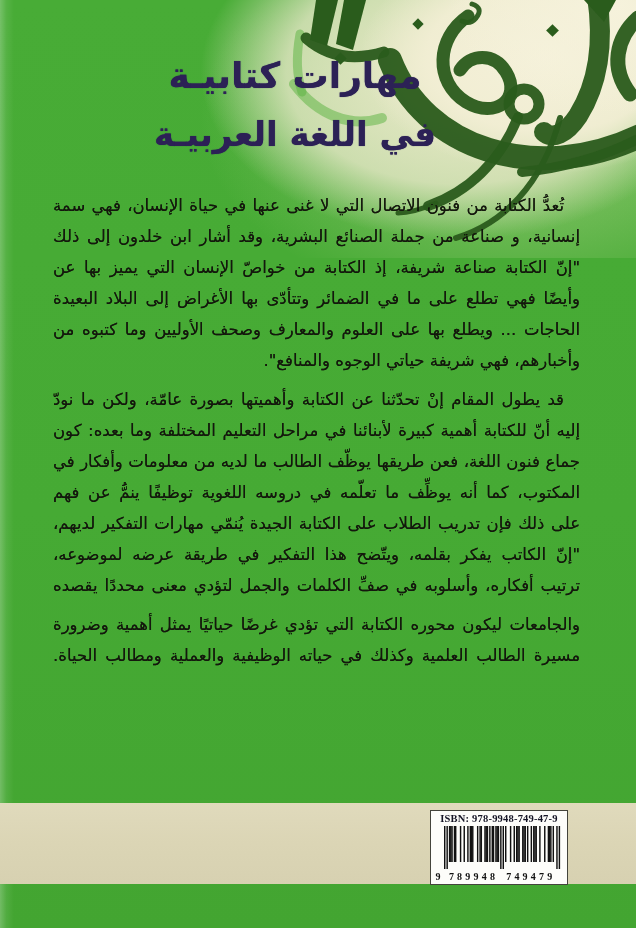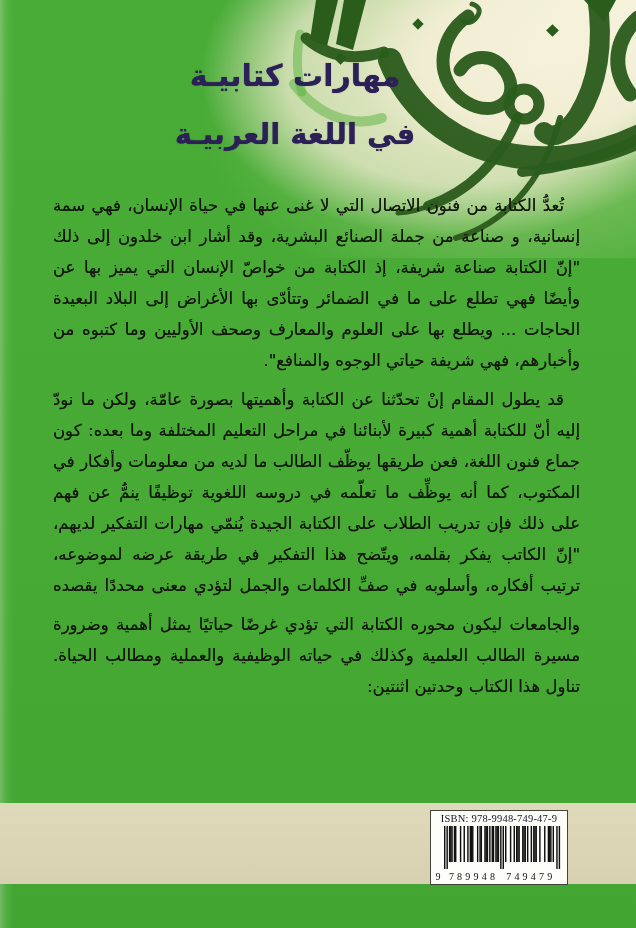--- a/index.html
+++ b/index.html
@@ -16,32 +16,32 @@
     background:
       radial-gradient(ellipse 200px 130px at 97% 2%, rgba(246,242,220,1) 0%, rgba(246,242,220,0) 85%),
       radial-gradient(ellipse 240px 150px at 86% 22%, rgba(245,241,218,0.98) 0%, rgba(242,238,212,0.92) 50%, rgba(242,238,212,0) 78%),
       radial-gradient(ellipse 330px 215px at 72% 28%, rgba(240,236,208,0.95) 0%, rgba(238,234,206,0.75) 52%, rgba(238,234,206,0) 78%),
       radial-gradient(ellipse 430px 265px at 82% 45%, rgba(215,227,170,0.55) 0%, rgba(215,227,170,0) 75%);
   }
   .banner svg{position:absolute;top:0;left:0;}
   .title{position:absolute;top:46px;left:140px;width:310px;z-index:3;margin:0;
     text-align:center;color:#2c2156;font-weight:bold;
     text-shadow:0 0 0.8px #2c2156;}
-  .title .l1{font-size:30px;line-height:60px;}
-  .title .l2{font-size:29px;line-height:56px;}
+  .title .l1{font-size:36px;line-height:60px;}
+  .title .l2{font-size:34px;line-height:56px;}
   .body-text{position:absolute;top:190px;right:56px;left:53px;z-index:3;color:#14170d;
     text-shadow:0 0 0.5px rgba(10,14,4,0.75);}
   .para{margin:0 0 8px 0;}
   .line{height:31px;line-height:31px;font-size:16.5px;direction:rtl;
     text-align:justify;text-align-last:justify;overflow:hidden;}
   .line.first{padding-right:16px;}
   .line.last{text-align-last:right;}
   
   .band{position:absolute;top:803px;left:0;right:0;height:81px;z-index:2;
-    background:linear-gradient(180deg,#e0dabc 0%,#dbd5b5 50%,#d7d1b1 100%);}
+    background:linear-gradient(180deg,#e0dabc 0%,#dbd5b5 50%,#d7d1b1 100%);font-weight:bold;}
   .barcode-box{position:absolute;left:430px;top:7px;width:138px;height:75px;
     box-sizing:border-box;background:#fdfdfa;border:1px solid #44443c;
     padding-top:2px;}
   .isbn{font-family:"Liberation Serif","DejaVu Serif",serif;font-size:10.5px;
     line-height:12px;text-align:center;color:#151526;white-space:nowrap;
     letter-spacing:0.2px;}
   .barcode-box svg{display:block;margin:1px auto 0 auto;}
 </style>
 </head>
 <body>
@@ -104,21 +104,20 @@
         <div class="line">إليه أنّ للكتابة أهمية كبيرة لأبنائنا في مراحل التعليم المختلفة وما بعده: كون الكتابة هي</div>
         <div class="line">جماع فنون اللغة، فعن طريقها يوظّف الطالب ما لديه من معلومات وأفكار في الموضوع</div>
         <div class="line">المكتوب، كما أنه يوظِّف ما تعلّمه في دروسه اللغوية توظيفًا ينمُّ عن فهم وتمثل. وعلاوة</div>
         <div class="line">على ذلك فإن تدريب الطلاب على الكتابة الجيدة يُنمّي مهارات التفكير لديهم، وكما يُقال:</div>
         <div class="line">"إنّ الكاتب يفكر بقلمه، ويتّضح هذا التفكير في طريقة عرضه لموضوعه، وطريقته في</div>
         <div class="line last">ترتيب أفكاره، وأسلوبه في صفِّ الكلمات والجمل لتؤدي معنى محددًا يقصده الكاتب" .</div>
       </div>
       <div class="para">
         <div class="line">والجامعات ليكون محوره الكتابة التي تؤدي غرضًا حياتيًا يمثل أهمية وضرورة في</div>
         <div class="line">مسيرة الطالب العلمية وكذلك في حياته الوظيفية والعملية ومطالب الحياة. وقد</div>
-        <div class="line last">تناول هذا الكتاب وحدتين اثنتين:</div>
       </div>
     </div>
 
   <div class="band">
     <div class="barcode-box">
       <div class="isbn">ISBN: 978-9948-749-47-9</div>
       <svg id="barcode-svg" width="128" height="58" viewBox="0 0 128 58">
           <rect x="9.00" y="0" width="1.44" height="43" fill="#111111"></rect>
           <rect x="11.44" y="0" width="1.44" height="43" fill="#111111"></rect>
           <rect x="13.88" y="0" width="1.44" height="36" fill="#111111"></rect>

